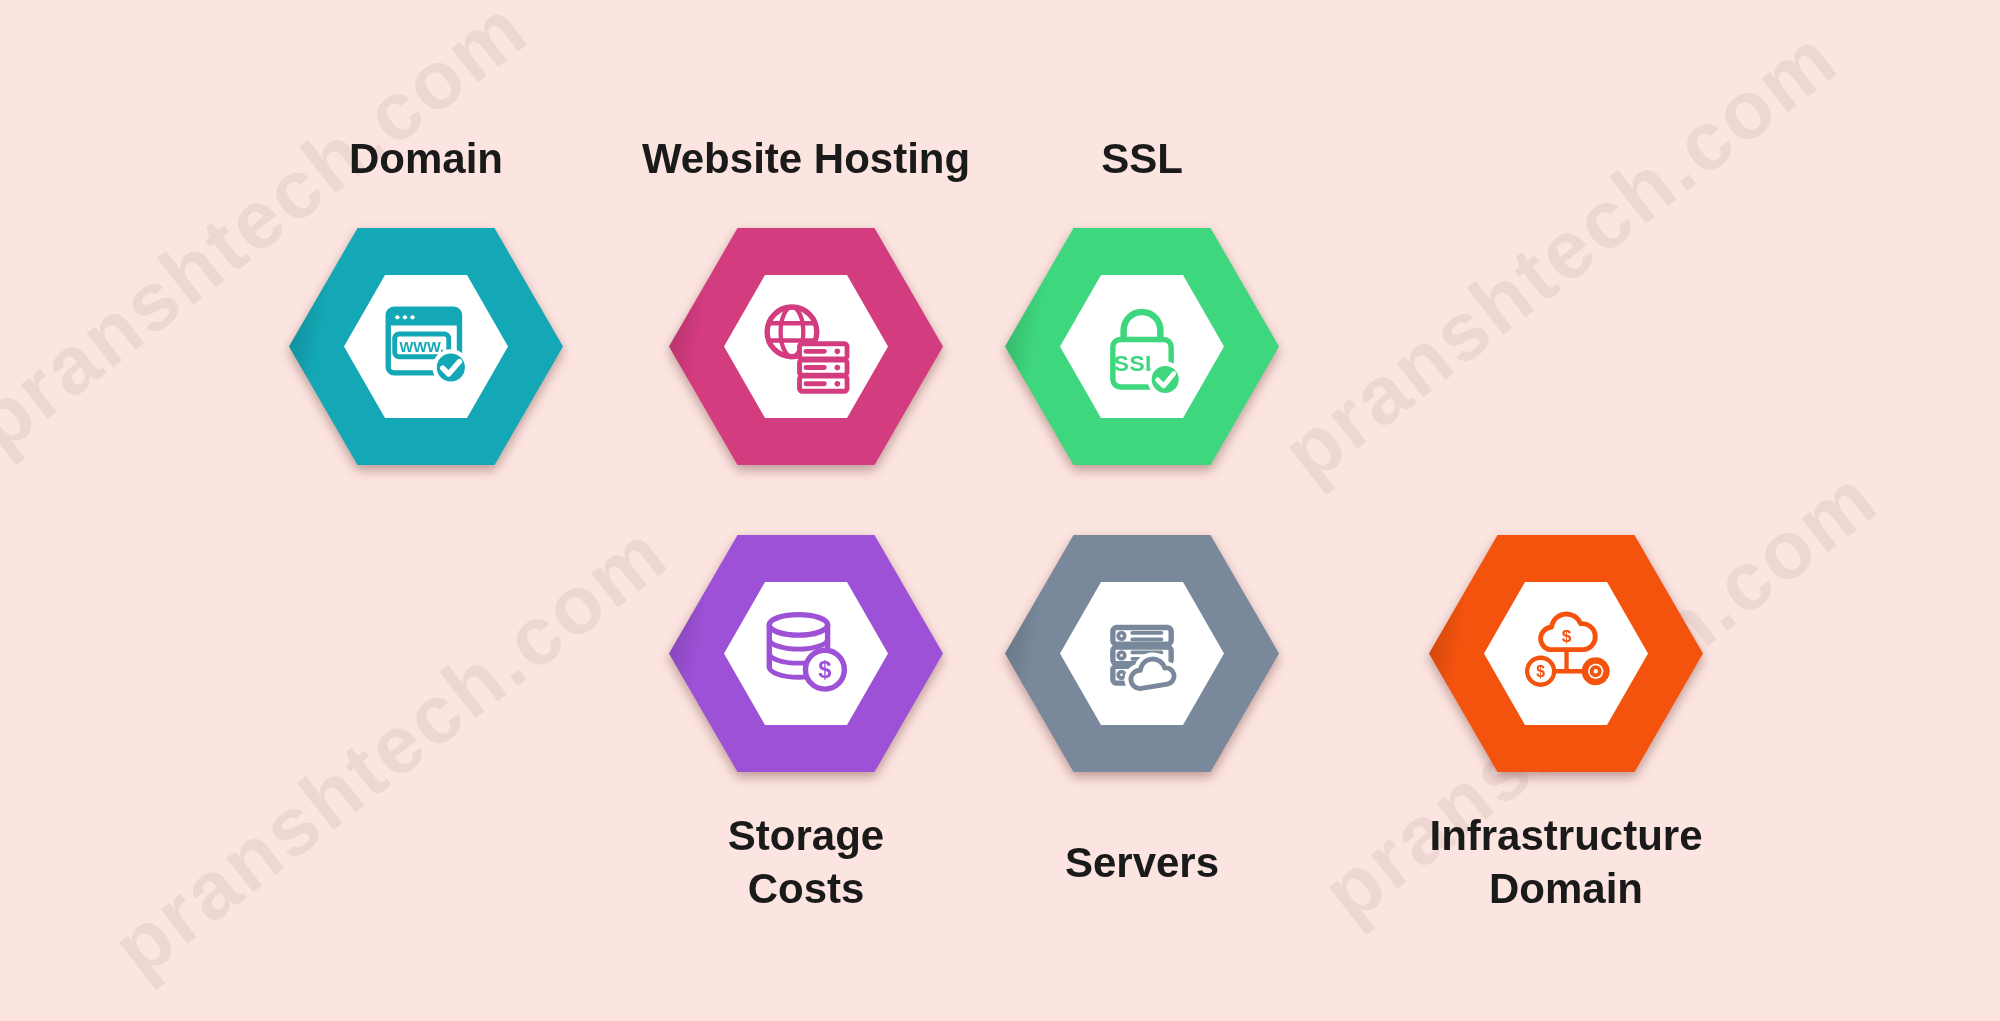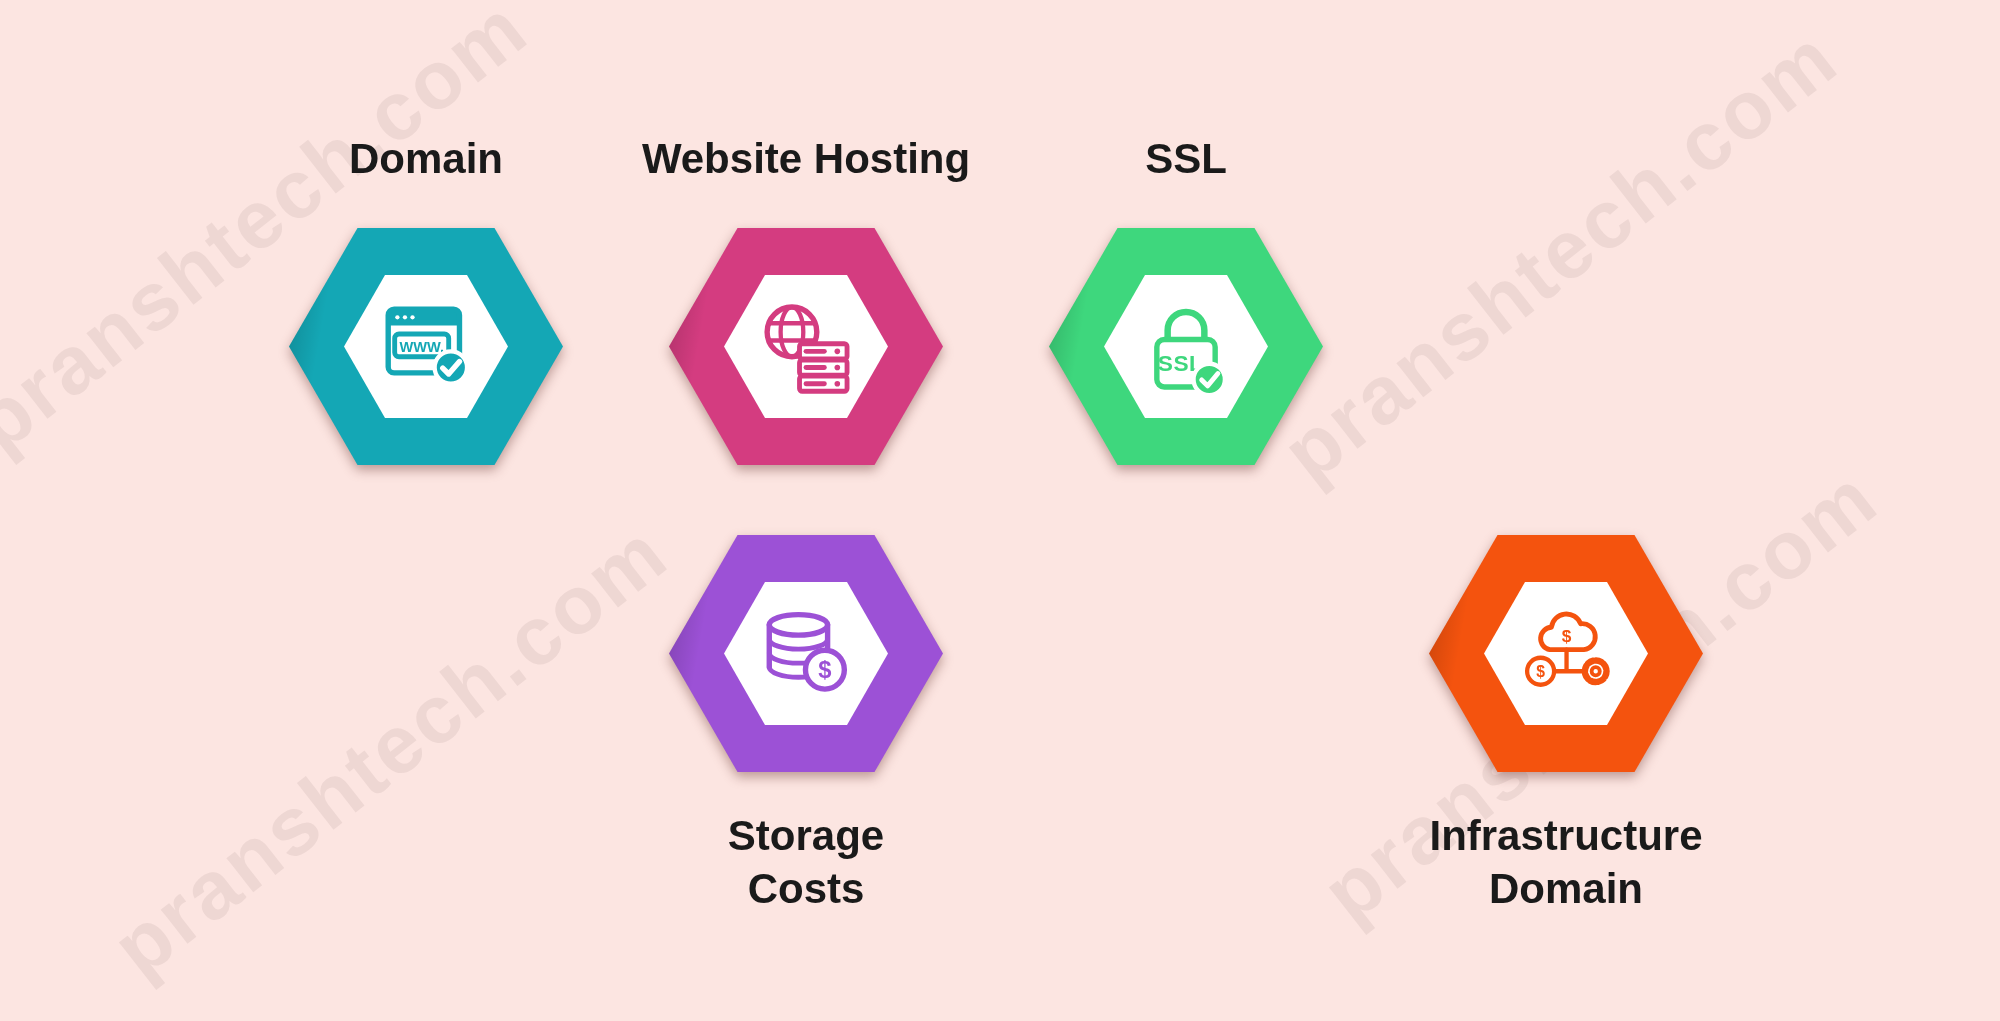--- a/index.html
+++ b/index.html
@@ -19,21 +19,21 @@
     color:rgba(95,70,70,0.085);
     transform:translate(-50%,-50%) rotate(-38deg);
   }
   .wm1{left:250px;top:225px;}
   .wm2{left:1560px;top:255px;}
   .wm3{left:390px;top:750px;}
   .wm4{left:1600px;top:695px;}
 
   
   .cell{position:absolute;top:0;width:380px;height:1021px;z-index:2;}
-  .c0{left:236px}.c1{left:616px}.c2{left:996px}.c3{left:1376px}
+  .c0{left:236px}.c1{left:616px}.c2{left:952px}.c3{left:1376px}
 
   .label{
     position:absolute;left:-30px;right:-30px;
     display:flex;align-items:center;justify-content:center;
     text-align:center;white-space:pre-line;
     font-size:42px;font-weight:700;color:#1a1a1a;line-height:1.26;
   }
   .r1 .label{top:92px;height:135px;}
   .r2 .label{top:788px;height:150px;}
 
@@ -160,20 +160,44 @@
             <text x="67.5" y="72.5" font-size="22" font-weight="700" text-anchor="middle" fill="currentColor" stroke="none">$</text>
           </g>
         </svg>
       </div>
         </div>
     </div>
     <div class="label">Storage
 Costs</div>
   </div>
 
+  <div class="cell r2 c2" style="--c: #79899b;">
+    <div class="hexwrap">
+      <div class="hex">
+          <div class="hex-inner">
+        <svg class="icon" viewBox="0 0 100 100">
+          <g fill="none" stroke="currentColor" stroke-width="5" stroke-linecap="round" stroke-linejoin="round">
+            <rect x="23" y="25.5" width="54" height="15.5" rx="3.5" fill="#fff"></rect>
+            <rect x="23" y="43.5" width="54" height="15.5" rx="3.5" fill="#fff"></rect>
+            <rect x="23" y="61.5" width="54" height="15.5" rx="3.5" fill="#fff"></rect>
+            <g stroke-width="3.5">
+              <circle cx="31" cy="33.3" r="3"></circle>
+              <circle cx="31" cy="51.3" r="3"></circle>
+              <circle cx="31" cy="69.3" r="3"></circle>
+              <path d="M41,30.5 H68 M41,36.5 H68 M41,48.5 H68 M41,54.5 H68 M41,66.5 H68"></path>
+            </g>
+            <path d="M48,82 a8.5,8.5 0 0 1 0.5,-17 a11.5,11.5 0 0 1 22.5,-2 a7.5,7.5 0 0 1 2.5,14.8 z" stroke="#fff" stroke-width="12"></path>
+            <path d="M48,82 a8.5,8.5 0 0 1 0.5,-17 a11.5,11.5 0 0 1 22.5,-2 a7.5,7.5 0 0 1 2.5,14.8 z" fill="#fff" stroke-width="4.5"></path>
+          </g>
+        </svg>
+      </div>
+        </div>
+    </div>
+    <div class="label">Servers</div>
+  </div>
 
   <div class="cell r2 c3" style="--c: #f4530e;">
     <div class="hexwrap">
       <div class="hex">
           <div class="hex-inner">
         <svg class="icon" viewBox="0 0 100 100">
           <g fill="none" stroke="currentColor" stroke-width="4.5" stroke-linecap="round" stroke-linejoin="round">
             <path d="M35,46 a10.5,10.5 0 0 1 1.5,-20.8 a14,14 0 0 1 27,-3.2 a10,10 0 0 1 3,24 z"></path>
             <text x="50.5" y="38.5" font-size="16" font-weight="700" text-anchor="middle" fill="currentColor" stroke="none">$</text>
             <path d="M50.5,46 V66 M26.5,66 H77" stroke-width="4"></path>

